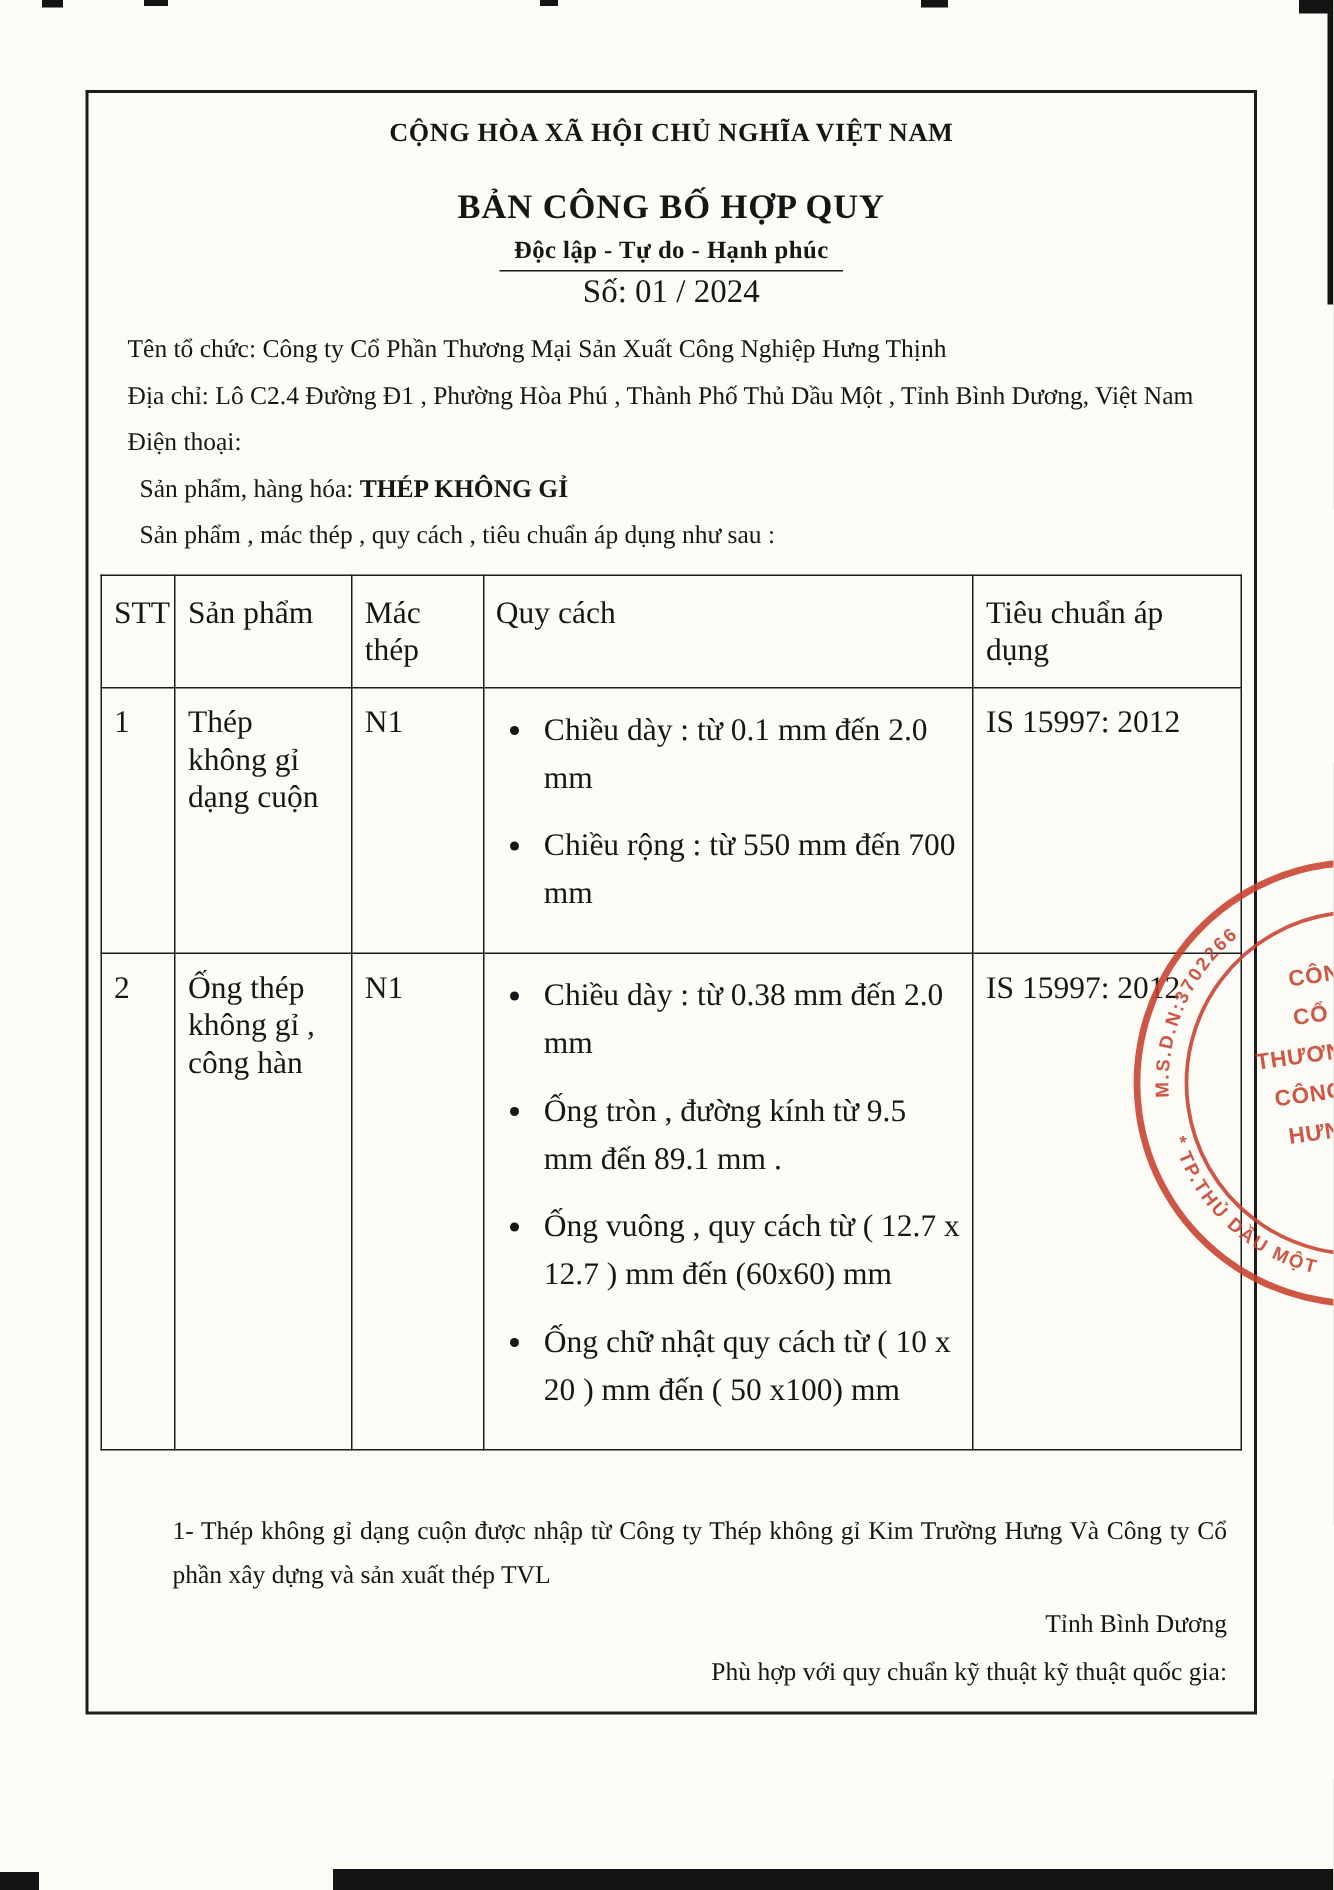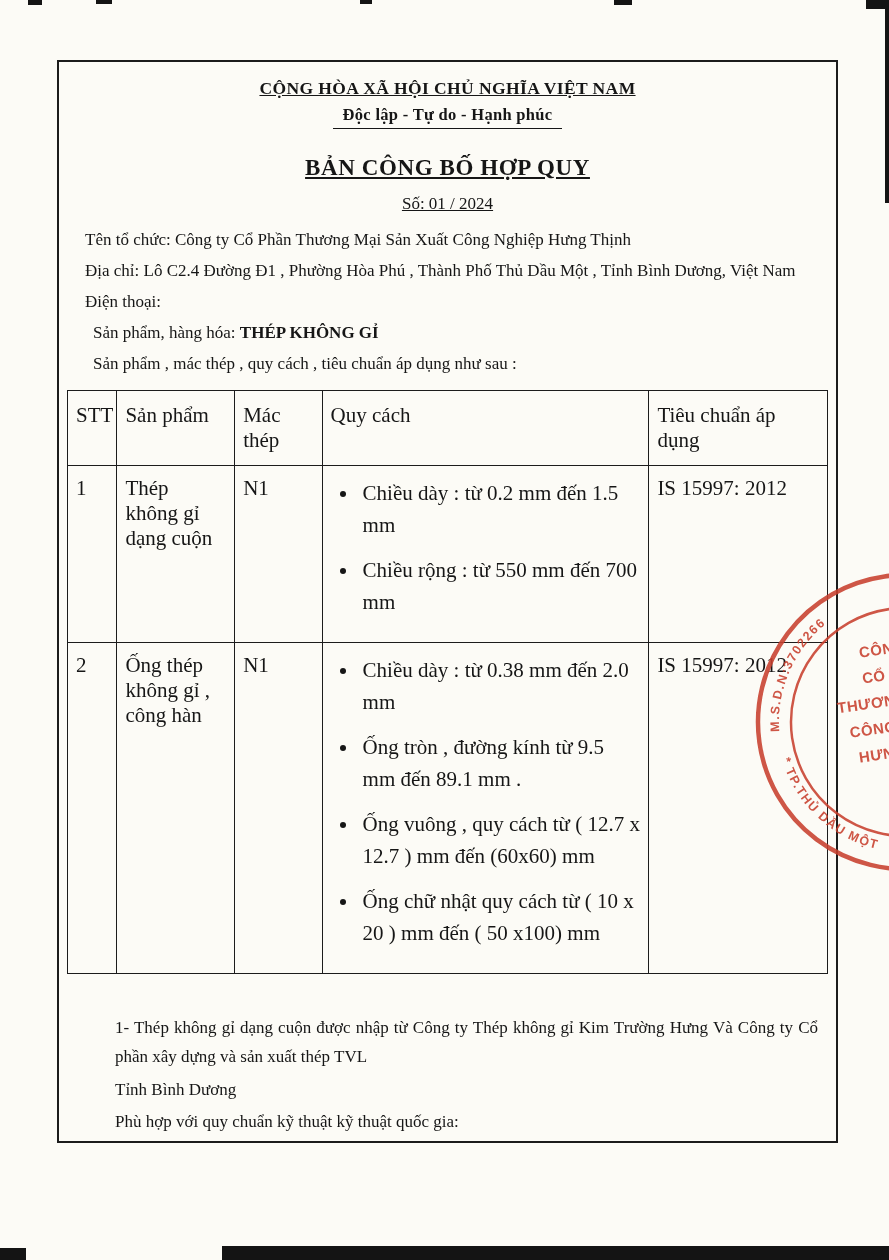--- a/index.html
+++ b/index.html
@@ -11,29 +11,29 @@
     font-family:"Liberation Serif", serif;
     color:#161616;
   }
   
   .artifact{position:absolute;background:#141414;}
   .frame{
     position:absolute;left:57px;top:60px;width:781px;height:1083px;
     border:2px solid #1c1c1c;box-sizing:border-box;
     padding:12px 8px 0 8px;
   }
-  .center{text-align:center;text-decoration:underline;}
+  .center{text-align:center;}
   .nat-title{font-weight:bold;font-size:17.5px;letter-spacing:.4px;margin-top:4px;}
   .motto-wrap{margin-top:6px;}
   .motto{
     display:inline-block;font-weight:bold;font-size:16.5px;
     border-bottom:1.6px solid #161616;padding:0 10px 3px 10px;letter-spacing:.3px;
   }
   .doc-title{font-weight:bold;font-size:23px;margin-top:26px;letter-spacing:.6px;}
-  .doc-number{font-size:17px;margin-top:13px;}
+  .doc-number{font-size:22px;}
   .body-text{padding:0 18px;margin-top:12px;font-size:17px;line-height:1.7;}
   .body-text p{margin:0 0 2px 0;}
   .indent-sm{padding-left:8px;}
   .bold{font-weight:bold;}
   table.products{
     width:100%;border-collapse:collapse;margin-top:12px;
     font-size:21px;table-layout:fixed;
   }
   table.products th, table.products td{
     border:1.6px solid #1c1c1c;vertical-align:top;
@@ -44,21 +44,21 @@
   col.c-qc{width:43%;} col.c-tc{width:23.5%;}
   .th-stt,.td-stt{text-align:center;}
   .td-mt{text-align:center;}
   .td-sp{text-align:justify;}
   td ul{margin:2px 0 0 0;padding-left:28px;}
   td ul li{margin:2px 0 14px 0;line-height:1.5;padding-left:4px;}
   .notes{padding:0 10px 0 48px;margin-top:40px;font-size:17px;line-height:1.68;}
   .notes p{margin:0 0 4px 0;}
   .note-hang{padding-left:22px;text-indent:-22px;text-align:justify;}
   .note-flat{text-align:justify;}
-  .note-out{margin-left:-10px;}
+  .note-out{margin-left:-10px;text-align:right;}
   .note-last{margin-left:-48px;text-indent:35px;text-align:justify;word-spacing:2px;}
   
   .stamp{
     position:absolute;left:753px;top:570px;width:304px;height:304px;
     transform:rotate(-8deg);opacity:.88;pointer-events:none;
   }
   .stamp text{fill:#c8402e;font-family:"Liberation Sans",sans-serif;font-weight:bold;}
   .stamp .line-txt{font-size:15px;letter-spacing:.5px;}
   .stamp .arc-txt{font-size:12.5px;letter-spacing:1.5px;}
 </style>
@@ -72,24 +72,24 @@
   <div class="artifact" style="left:360px;top:0;width:12px;height:4px;"></div>
   <div class="artifact" style="left:614px;top:0;width:18px;height:5px;"></div>
   <div class="artifact" style="left:866px;top:0;width:23px;height:9px;"></div>
   <div class="artifact" style="left:885px;top:8px;width:4px;height:195px;"></div>
   <div class="artifact" style="left:222px;top:1246px;width:667px;height:14px;"></div>
   <div class="artifact" style="left:0;top:1248px;width:26px;height:12px;"></div>
 
   <div class="frame">
 
     <div class="center nat-title">CỘNG HÒA XÃ HỘI CHỦ NGHĨA VIỆT NAM</div>
+    <div class="center doc-title">BẢN CÔNG BỐ HỢP QUY</div>
     <div class="center motto-wrap">
       <span class="motto">Độc lập - Tự do - Hạnh phúc</span>
     </div>
-    <div class="center doc-title">BẢN CÔNG BỐ HỢP QUY</div>
     <div class="center doc-number">Số: 01 / 2024</div>
 
     <div class="body-text">
       <p>Tên tổ chức: Công ty Cổ Phần Thương Mại Sản Xuất Công Nghiệp Hưng Thịnh</p>
       <p>Địa chỉ: Lô C2.4 Đường Đ1 , Phường Hòa Phú , Thành Phố Thủ Dầu Một , Tỉnh Bình Dương, Việt Nam</p>
       <p>Điện thoại:</p>
       <p class="indent-sm"><span>Sản phẩm, hàng hóa: </span><span class="bold">THÉP KHÔNG GỈ</span></p>
       <p class="indent-sm">Sản phẩm , mác thép , quy cách , tiêu chuẩn áp dụng như sau :</p>
     </div>
 
@@ -110,21 +110,21 @@
           <th>Tiêu chuẩn áp dụng</th>
         </tr>
       </thead>
       <tbody>
         <tr>
           <td class="td-stt">1</td>
           <td class="td-sp">Thép không gỉ dạng cuộn</td>
           <td class="td-mt">N1</td>
           <td>
             <ul>
-              <li>Chiều dày : từ 0.2 mm đến 1.5 mm</li>
+              <li>Chiều dày : từ 0.1 mm đến 2.0 mm</li>
               <li>Chiều rộng : từ 550 mm đến 700 mm</li>
             </ul>
           </td>
           <td>IS 15997: 2012</td>
         </tr>
         <tr>
           <td class="td-stt">2</td>
           <td class="td-sp">Ống thép không gỉ , công hàn</td>
           <td class="td-mt">N1</td>
           <td>

